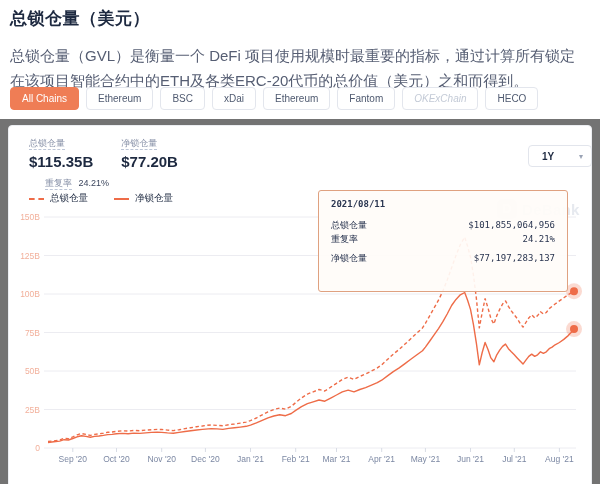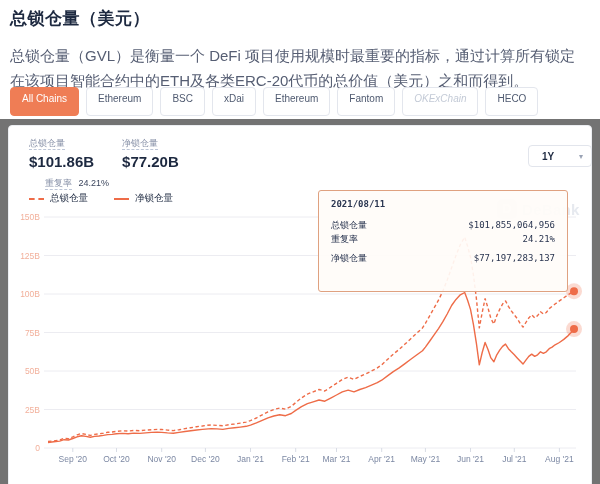--- a/index.html
+++ b/index.html
@@ -7,21 +7,21 @@
   body { font-family:"Liberation Sans","DejaVu Sans",sans-serif; color:#1d2940; }
   #screen { position:relative; width:600px; height:484px; overflow:hidden; background:#737373; }
 
   
   .header { position:absolute; left:0; top:0; width:600px; height:119px; background:#ffffff; }
   .page-title { position:absolute; left:10px; top:7px; font-size:17px; font-weight:700; color:#1d2940; letter-spacing:.5px; }
   .page-desc { position:absolute; left:10px; top:44px; width:578px; font-size:15px; line-height:1.65; color:#565e73; }
 
   
   .tabs { position:absolute; left:10px; top:87px; display:flex; gap:7px; }
-  .tab { height:29px; line-height:21px; padding:0 11px; font-size:10px; color:#4f5a70;
+  .tab { height:23px; line-height:21px; padding:0 11px; font-size:10px; color:#4f5a70;
          background:#fff; border:1px solid #e3e6ed; border-radius:4px; white-space:nowrap; cursor:pointer; }
   .tab.active { background:#ef7d55; border-color:#ef7d55; color:#fff; }
   .tab.dim { color:#c3cad6;font-style:italic; }
 
   
   .card { position:absolute; left:8px; top:125px; width:584px; height:370px; background:#fff;
           border:1px solid #eceef2; border-radius:4px; }
 
   .stats { position:absolute; left:20px; top:11px; display:flex; gap:28px; }
   .stat-label { font-size:9px; color:#8a93a9; }
@@ -82,21 +82,21 @@
       <div class="tab dim">OKExChain</div>
       <div class="tab">HECO</div>
     </div>
   </div>
 
   <div class="card">
 
     <div class="stats">
       <div>
         <div class="stat-label"><span class="u">总锁仓量</span></div>
-        <div class="stat-value">$101.86B</div>
+        <div class="stat-value">$115.35B</div>
       </div>
       <div>
         <div class="stat-label"><span class="u">净锁仓量</span></div>
         <div class="stat-value">$77.20B</div>
       </div>
     </div>
 
     <div class="overlap-row">
       <span class="u">重复率</span>
       <span class="val">24.21%</span>

